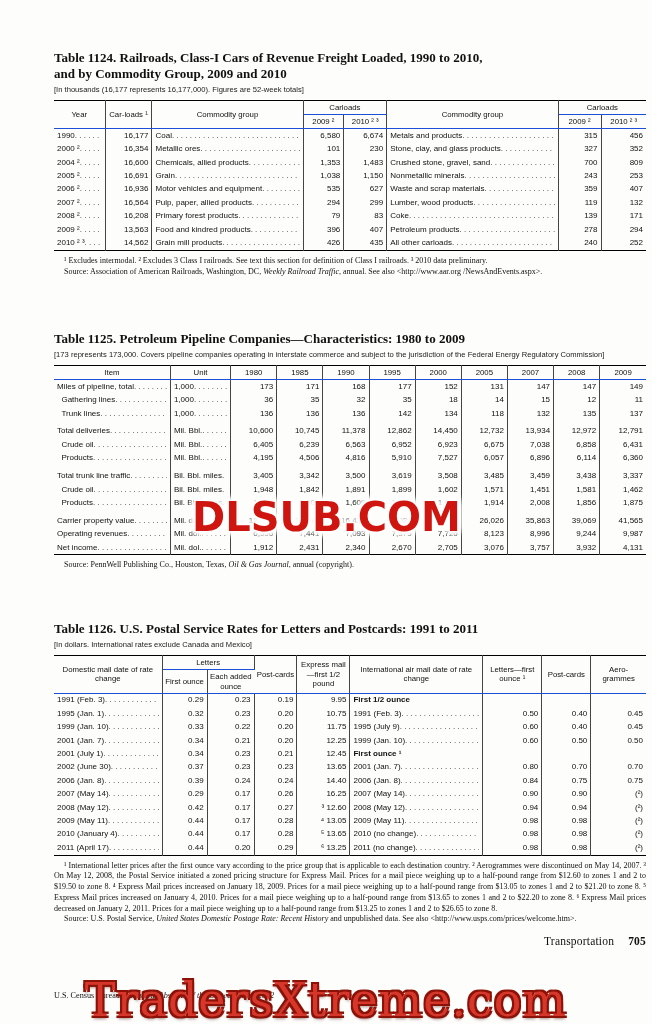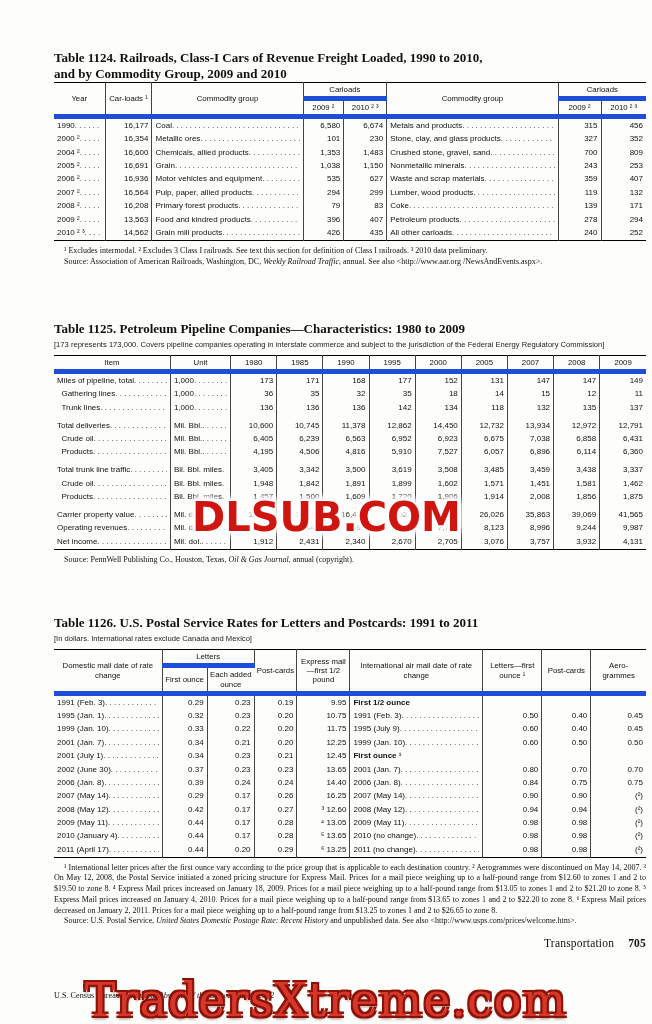--- a/index.html
+++ b/index.html
@@ -11,21 +11,21 @@
   }
   .content { position:absolute; left:54px; top:0; width:592px; }
 
   .tbl-title { font-family:"Liberation Serif", serif; font-weight:bold; font-size:13px; line-height:1.22; }
   .note { font-family:"Liberation Sans", sans-serif; font-size:7.6px; line-height:1.3; margin:3px 0 5px 0; color:#1a1a1a; }
 
   table { border-collapse:collapse; table-layout:fixed; width:100%;
           font-family:"Liberation Sans", sans-serif; font-size:8px; color:#111;
           border-top:1px solid #000; border-bottom:1px solid #000; }
   th { font-weight:normal; text-align:center; vertical-align:middle; padding:2px 2px;
-       border-right:1px solid #444; border-bottom:5px solid #1d4ed8; line-height:1.2; font-size:7.8px; }
+       border-right:1px solid #444; border-bottom:1px solid #1d4ed8; line-height:1.2; font-size:7.8px; }
   th:last-child { border-right:none; }
   td { padding:1.5px 3px; border-right:1px solid #444; vertical-align:bottom; line-height:1.3; }
   td:last-child { border-right:none; }
   td.num { text-align:right; }
   tr.gap td { padding-top:6px; }
   tr.bint td:nth-child(6) { font-weight:bold; }
   .lead { display:flex; align-items:baseline; overflow:hidden; }
   .lead .txt { white-space:nowrap; }
   .lead::after { content:" . . . . . . . . . . . . . . . . . . . . . . . . . . . . . . . . . . . . . .";
                  white-space:nowrap; overflow:hidden; flex:1 1 auto; min-width:0; height:1em; color:#222; }
@@ -59,20 +59,21 @@
 </head>
 <body>
 
 <div class="page">
   <div class="content">
 
     <div class="tbl-title sec1-title">
       <div>Table 1124. Railroads, Class-I Cars of Revenue Freight Loaded, 1990 to 2010,</div>
       <div>and by Commodity Group, 2009 and 2010</div>
     </div>
+    <div class="note">[In thousands (16,177 represents 16,177,000). Figures are 52-week totals]</div>
 
     <table>
       <colgroup>
         <col style="width:50px">
           <col style="width:46px">
           <col style="width:148px">
           <col style="width:40px">
         <col style="width:42px">
           <col style="width:168px">
           <col style="width:42px">

